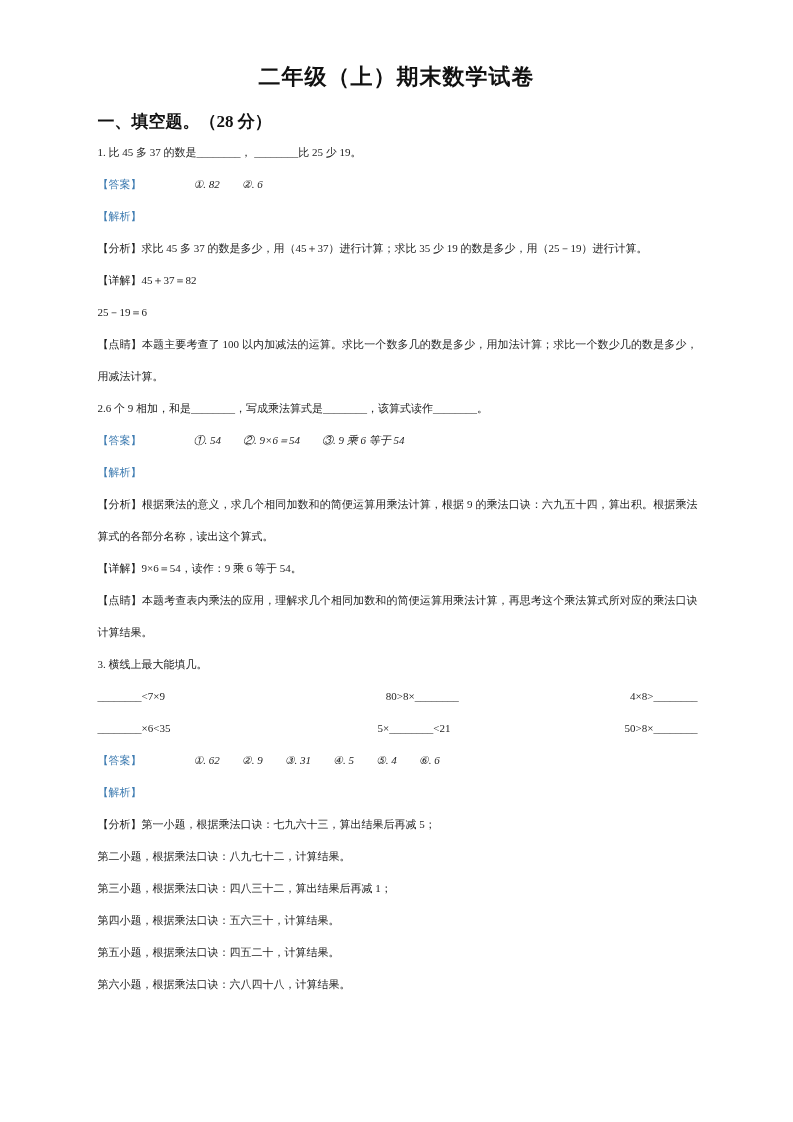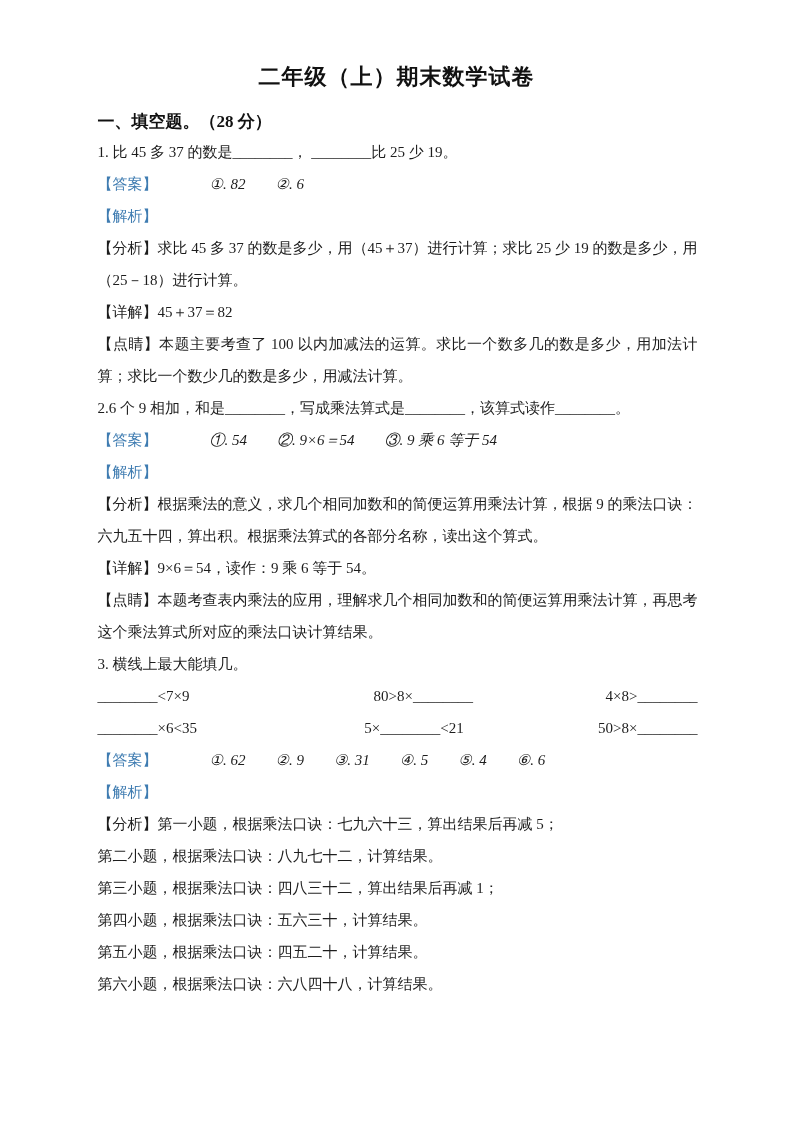--- a/index.html
+++ b/index.html
@@ -26,21 +26,21 @@
   }
   .section-heading {
     font-size: 17px;
     font-weight: bold;
     margin: 16px 0 0 0;
     line-height: 28px;
     color: #111;
   }
   .content p {
     margin: 0;
-    font-size: 15px;
+    font-size: 11px;
     line-height: 32px;
     text-align: justify;
   }
   .label-blue { color: #3f7cb1; }
   .ans-items {
     white-space: pre-wrap;
     margin-left: 52px;
     font-style: italic;
   }
   .blank-row {
@@ -64,22 +64,23 @@
   <div class="content">
     <h2 class="section-heading">一、填空题。（28 分）</h2>
 
     <p>1. 比 45 多 37 的数是________，  ________比 25 少 19。</p>
     <p>
       <span class="label-blue">【答案】</span><span class="ans-items">①. 82        ②. 6</span>
     </p>
     <p>
       <span class="label-blue">【解析】</span>
     </p>
-    <p>【分析】求比 45 多 37 的数是多少，用（45＋37）进行计算；求比 25 少 19 的数是多少，用（25－18）进行计算。</p>
+    <p>【分析】求比 45 多 37 的数是多少，用（45＋37）进行计算；求比 35 少 19 的数是多少，用（25－19）进行计算。</p>
     <p>【详解】45＋37＝82</p>
+    <p>25－19＝6</p>
     <p>【点睛】本题主要考查了 100 以内加减法的运算。求比一个数多几的数是多少，用加法计算；求比一个数少几的数是多少，用减法计算。</p>
 
     <p>2.6 个 9 相加，和是________，写成乘法算式是________，该算式读作________。</p>
     <p>
       <span class="label-blue">【答案】</span><span class="ans-items">①. 54        ②. 9×6＝54        ③. 9 乘 6 等于 54</span>
     </p>
     <p>
       <span class="label-blue">【解析】</span>
     </p>
     <p>【分析】根据乘法的意义，求几个相同加数和的简便运算用乘法计算，根据 9 的乘法口诀：六九五十四，算出积。根据乘法算式的各部分名称，读出这个算式。</p>

